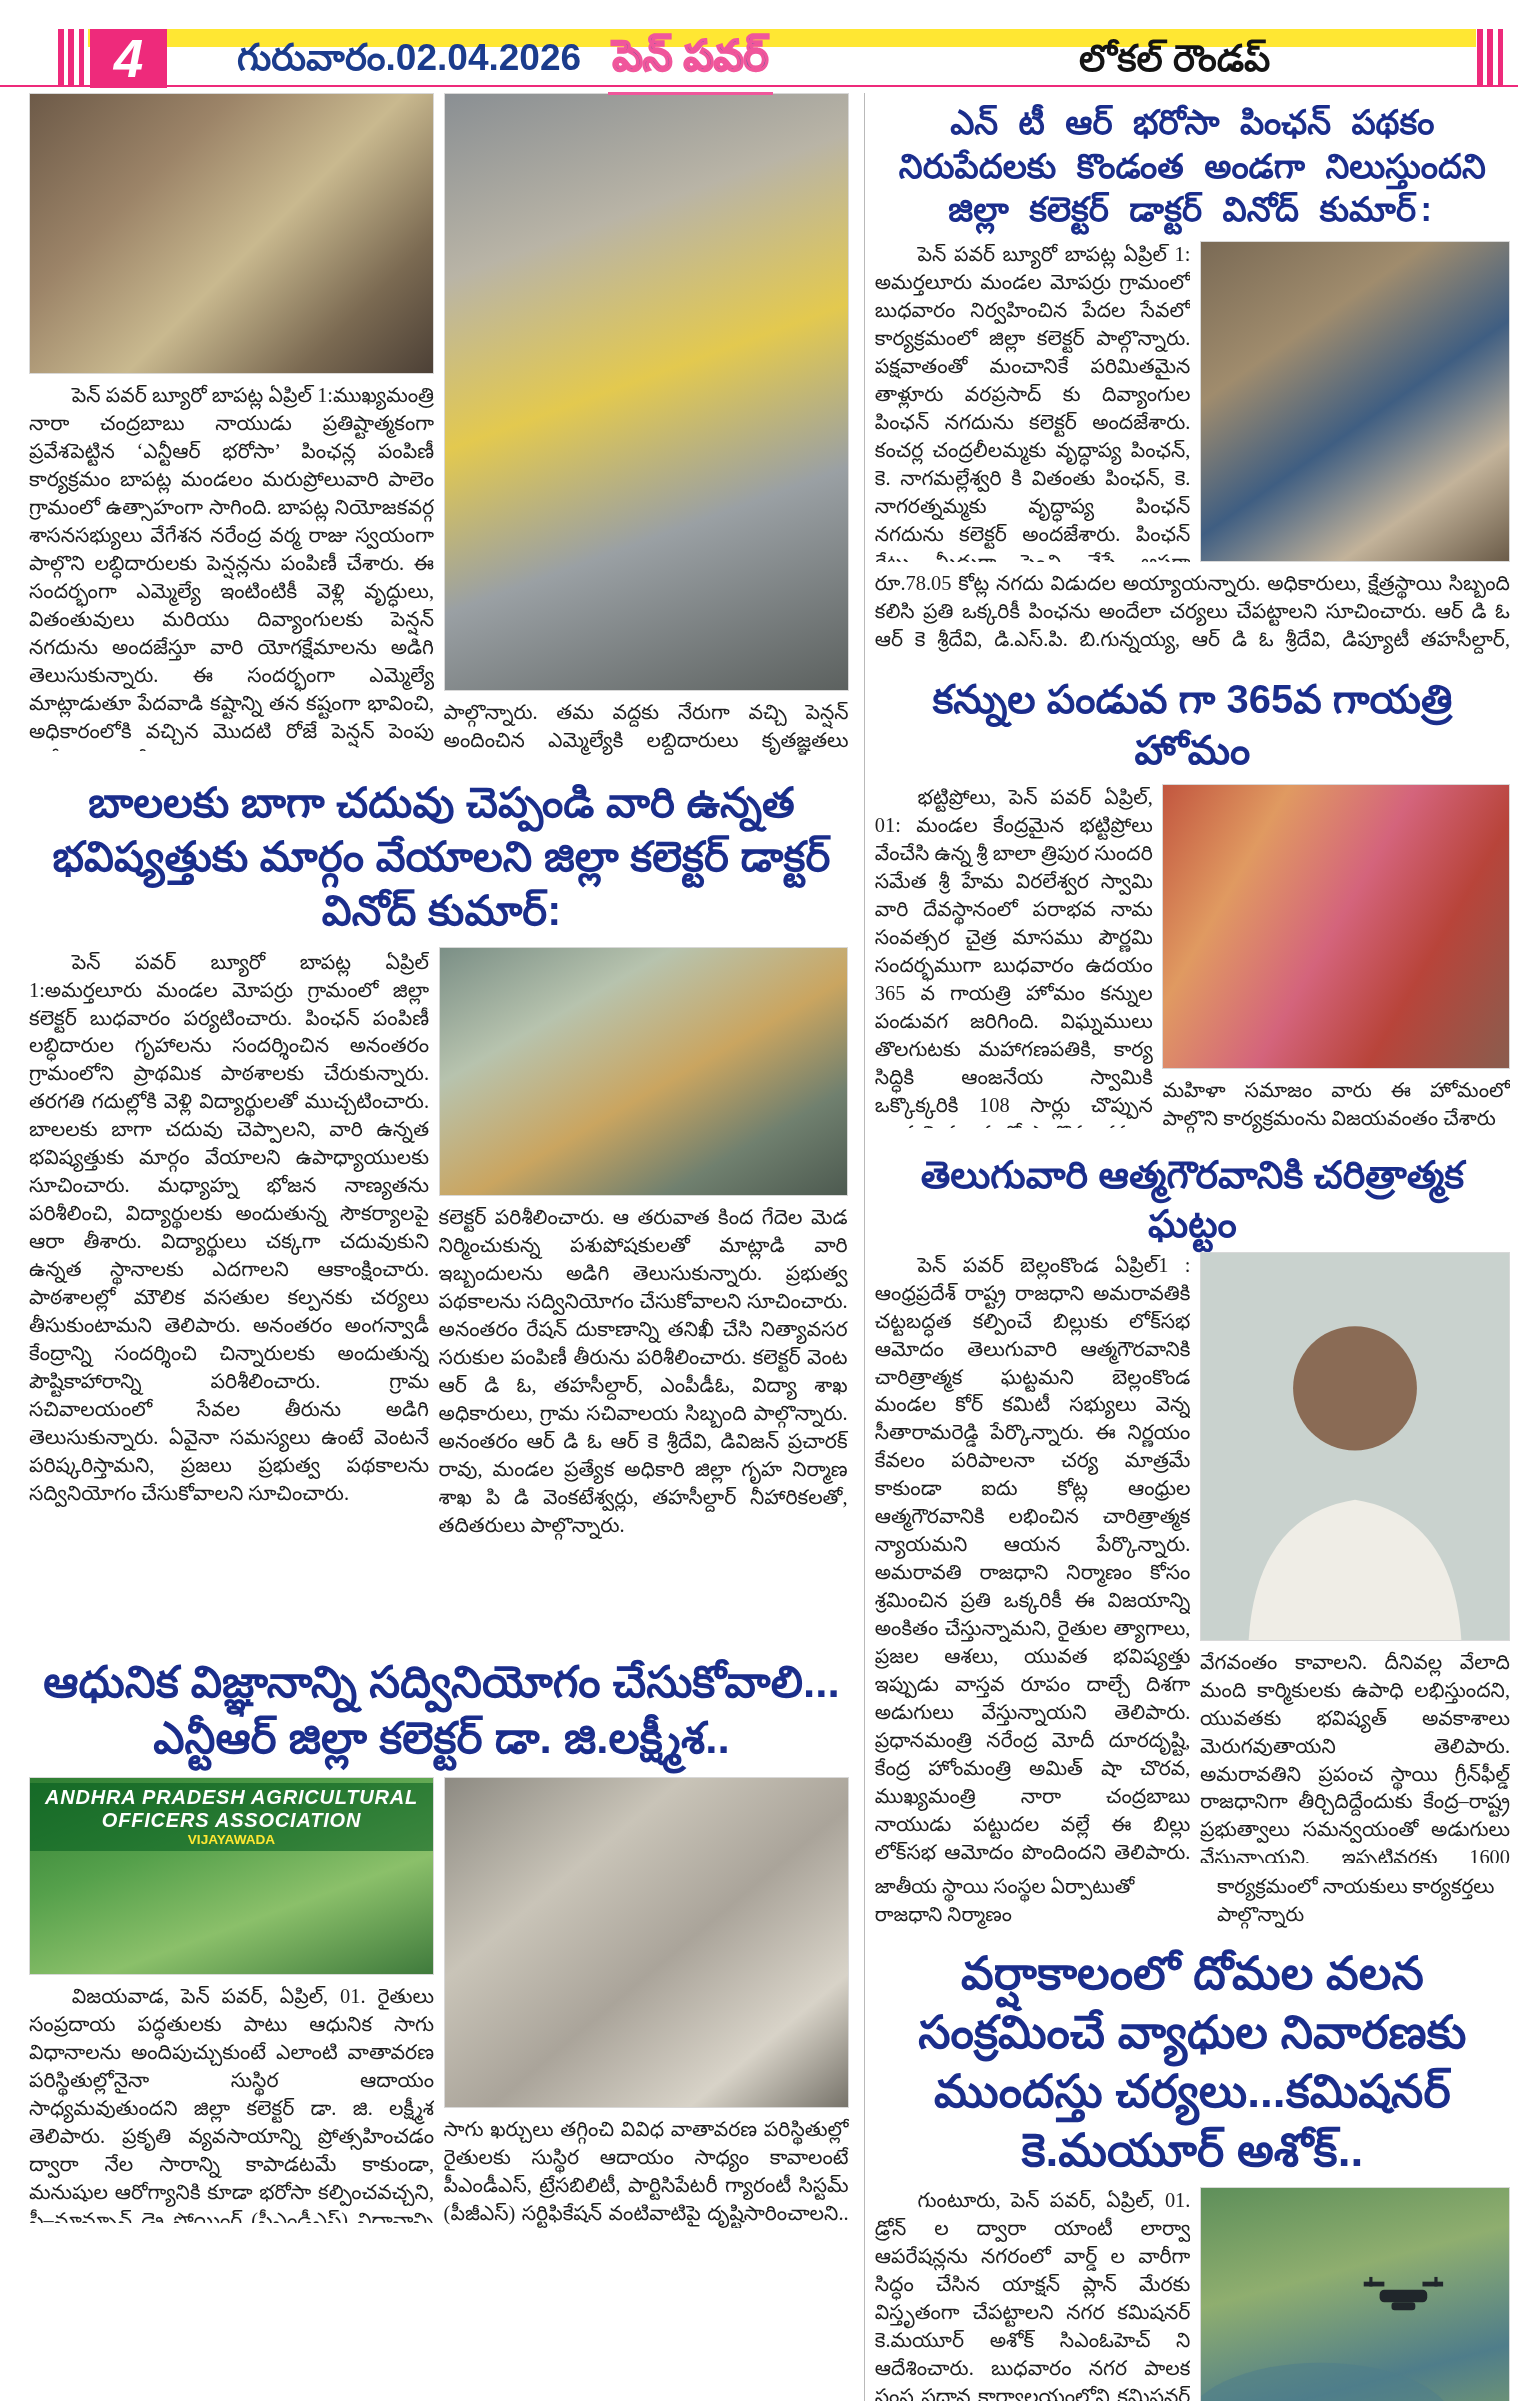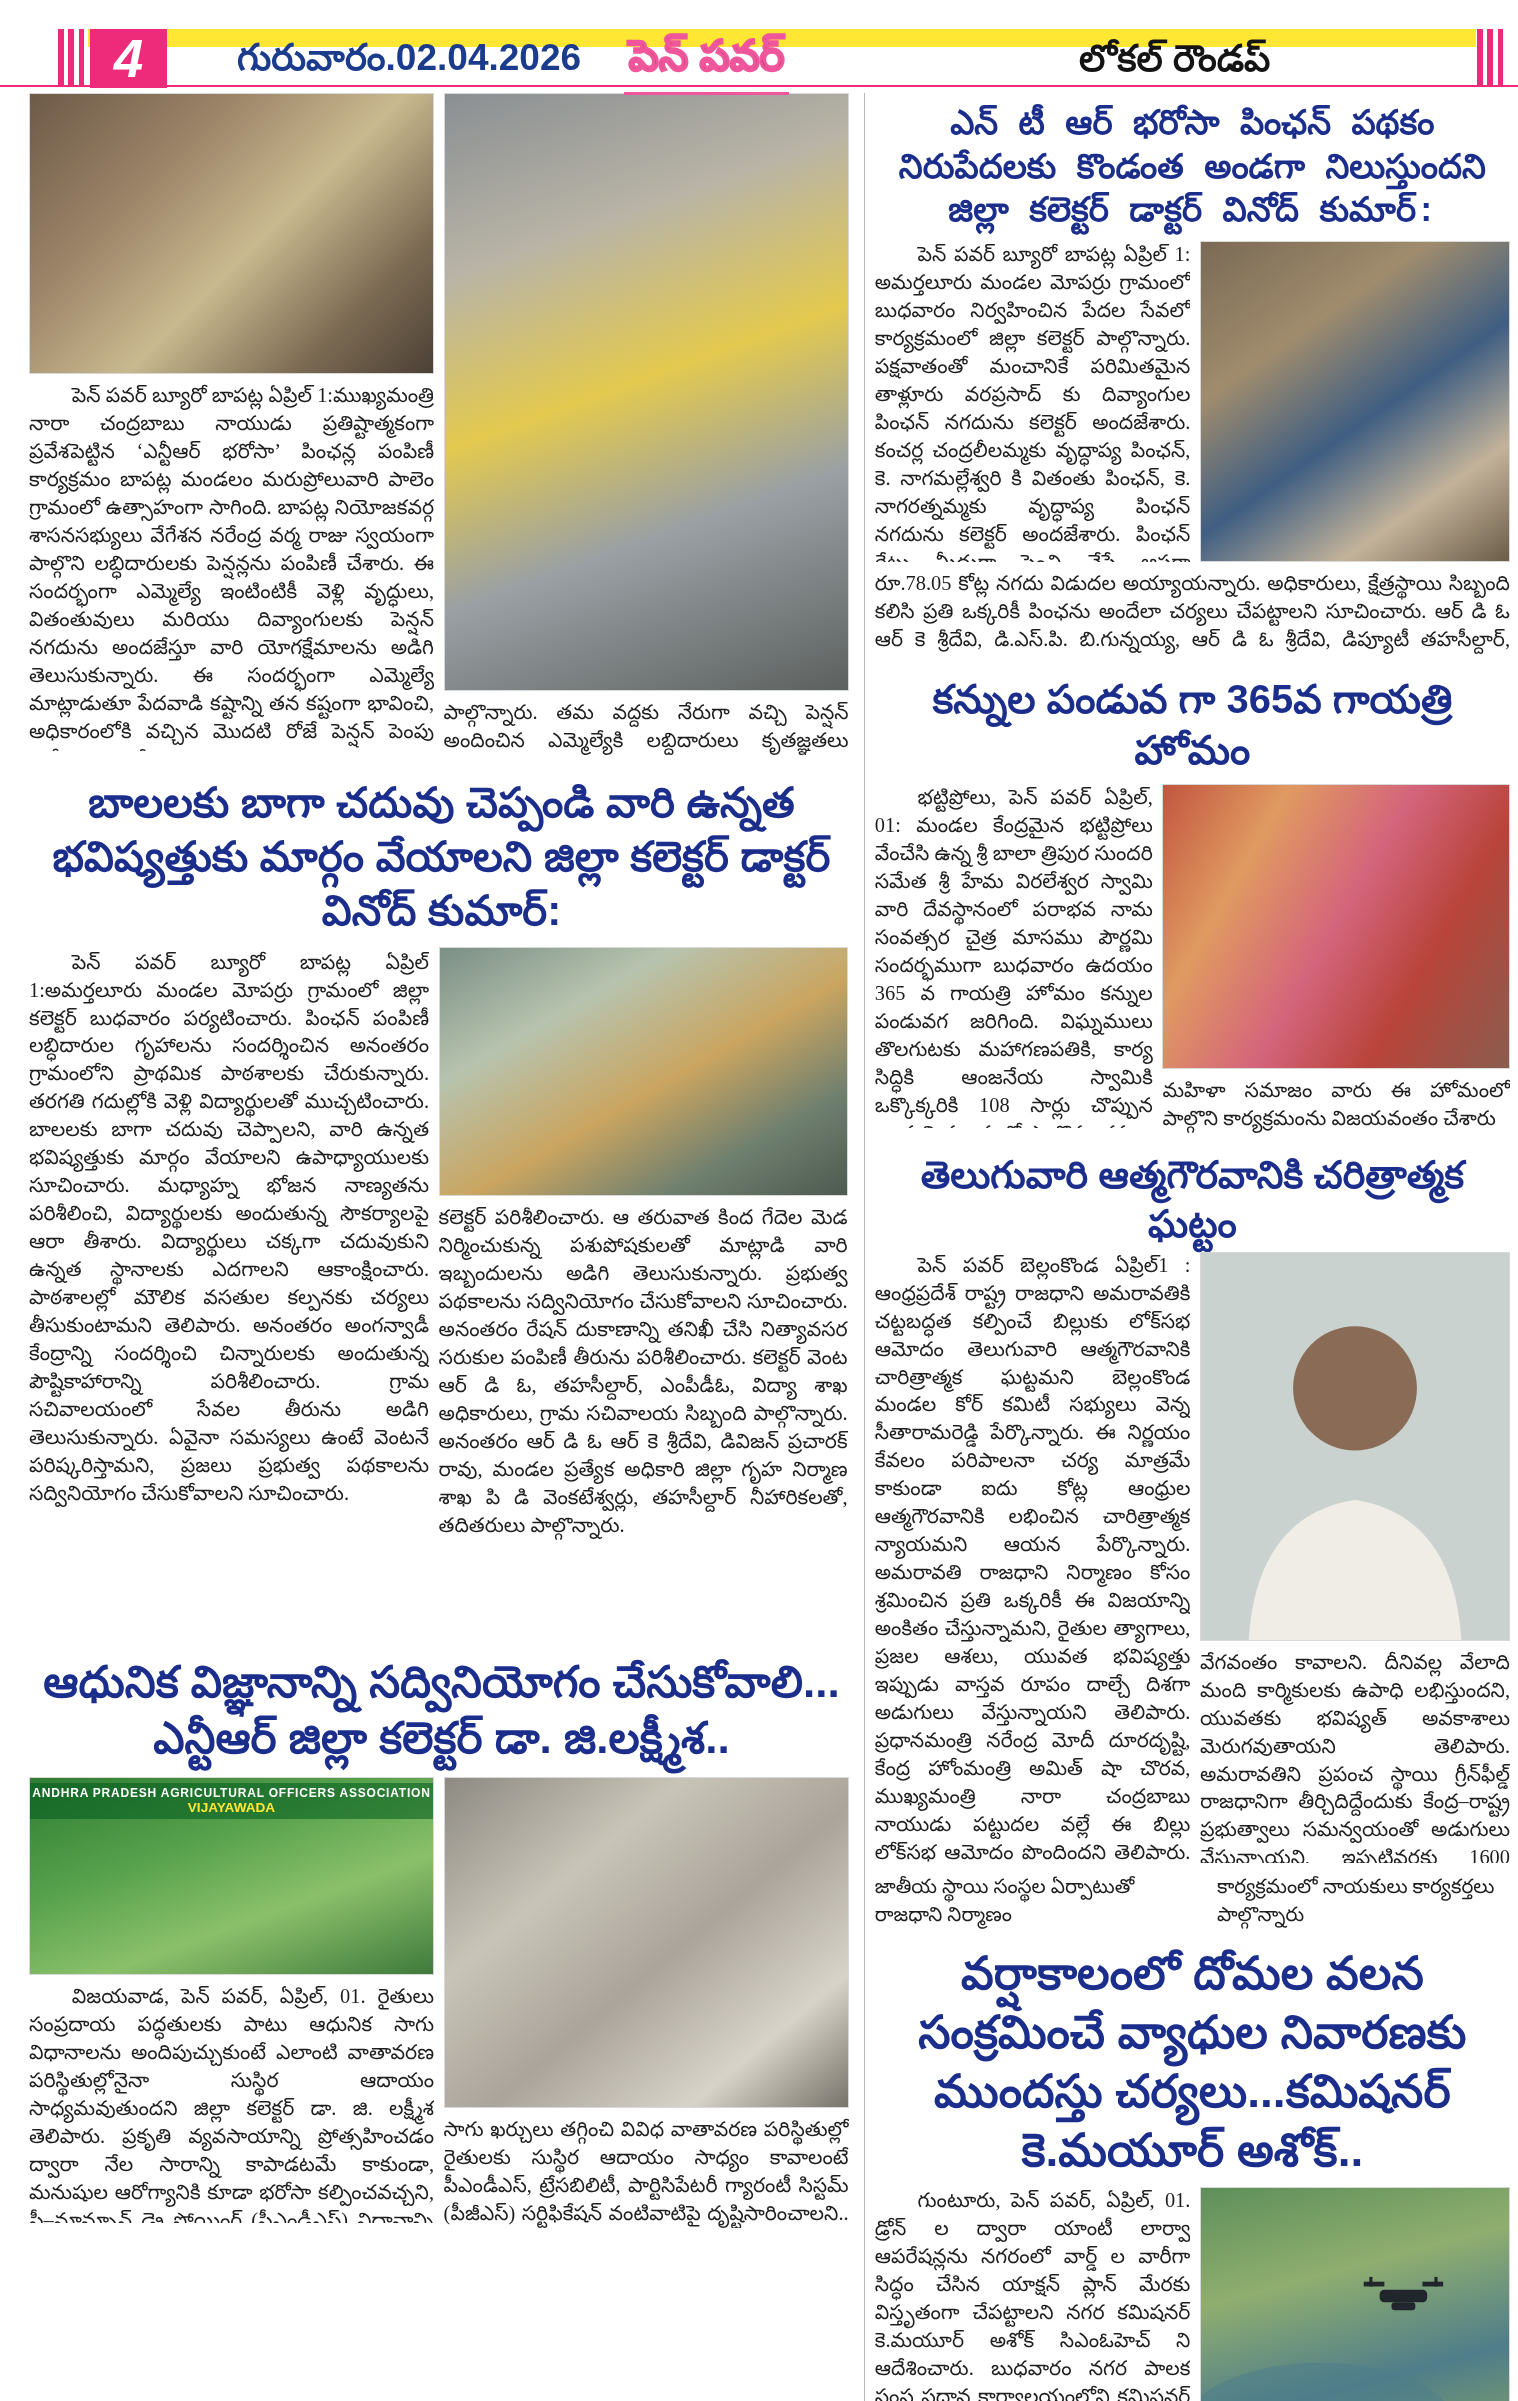--- a/index.html
+++ b/index.html
@@ -11,22 +11,22 @@
   .stripes{position:absolute;top:29px;width:30px;height:58px;
            background:repeating-linear-gradient(90deg,#EE2A7B 0 5.6px,#ffffff 5.6px 10.4px);}
   .stripes.left{left:58px;}
   .stripes.right{right:11.2px;}
   .pgbox{position:absolute;left:90px;top:29px;width:77px;height:59px;background:#EE2A7B;
          display:flex;align-items:center;justify-content:center;
          color:#fff;font-family:"Liberation Sans",sans-serif;font-weight:bold;
          font-size:53px;font-style:italic;}
   .date{position:absolute;left:237px;top:37px;font-family:"Liberation Sans",sans-serif;
         font-weight:bold;font-size:37px;color:#1B3C8C;}
-  .masthead{position:absolute;left:624px;top:32px;font-family:"Liberation Sans",sans-serif;
-        font-weight:bold;font-size:42px;color:#7f1d1d;-webkit-text-stroke:2px #F0569B;
+  .masthead{position:absolute;left:608px;top:32px;font-family:"Liberation Sans",sans-serif;
+        font-weight:bold;font-size:42px;color:#0369a1;-webkit-text-stroke:2px #F0569B;
         text-shadow:0 0 0.8px #F0569B;border-bottom:3.2px solid #F0569B;padding:0 4.8px 1.6px;}
   .sectionlbl{position:absolute;left:1079px;top:38px;font-family:"Liberation Sans",sans-serif;
         font-weight:bold;font-size:37px;color:#141414;}
   .hdr-rule{position:absolute;left:0;right:0;top:85px;height:2.4px;background:#EE2A7B;}
   
   .cols{display:flex;padding:3.2px 8px 0 29px;gap:9.6px;}
   .col-left{width:825px;}
   .vdivider{width:1.6px;background:#b9b9b9;}
   .col-right{flex:1;min-width:0;}
   
@@ -45,21 +45,21 @@
   .ph-a2{height:321px;background:linear-gradient(145deg,#7a6a55 0%,#a08c6d 30%,#3f5e82 55%,#c3b39a 78%,#6b5c49 100%);}
   .ph-a3{height:285px;background:linear-gradient(120deg,#c2563f 0%,#e09a61 25%,#d4647c 50%,#b8443a 72%,#8a5d4e 100%);}
   .ph-a4{height:249px;background:linear-gradient(150deg,#7b8f86 0%,#b7c3ae 28%,#caa560 55%,#70806f 78%,#4d5a50 100%);}
   .ph-a5{height:389px;position:relative;background:linear-gradient(180deg,#cdd6d2 0%,#bcc7c4 60%,#9fb0ac 100%);}
   .ph-a6l{height:198px;position:relative;background:linear-gradient(160deg,#2e7d32 0%,#55a04b 35%,#8bc06a 65%,#3f7a3c 100%);}
   .ph-a6r{height:331px;background:linear-gradient(140deg,#8d8a82 0%,#c9c4b8 30%,#aaa49a 55%,#d8d3c8 80%,#77736a 100%);}
   .ph-a7{height:318px;position:relative;background:linear-gradient(165deg,#5e8f5a 0%,#8fae6f 30%,#4f7d8a 60%,#7fa06a 85%,#3e5f46 100%);}
   .banner-strip{position:absolute;left:0;top:4.8px;right:0;text-align:center;
       font-family:"Liberation Sans",sans-serif;font-weight:bold;color:#fff;
       background:rgba(0,90,30,.55);padding:3.2px 1.6px;}
-  .banner-strip .l1{font-size:12px;letter-spacing:0.8px;}
+  .banner-strip .l1{font-size:20px;letter-spacing:0.8px;font-style:italic;}
   .banner-strip .l2{font-size:13.6px;color:#ffe733;}
   .a5-sub{color:#E23A2E;font-size:26px;margin:6.4px 0 8px;}
   .a5-footer{display:flex;justify-content:space-between;font-size:20px;margin-top:6.4px;
              color:#1e1e1e;gap:24px;}
   .clip{overflow:hidden;}
 </style>
 </head>
 <body>
 
 <div class="page">

